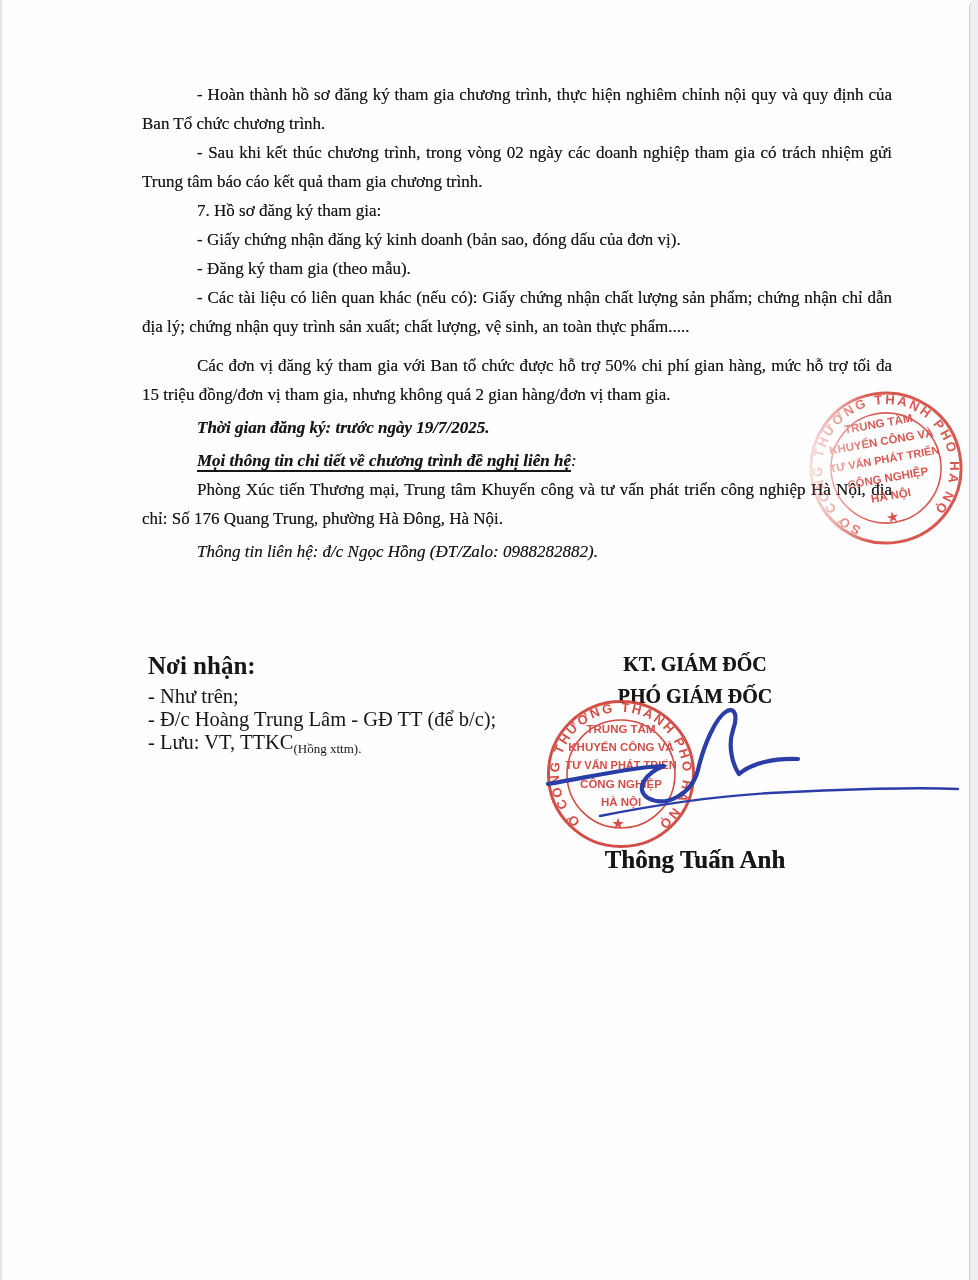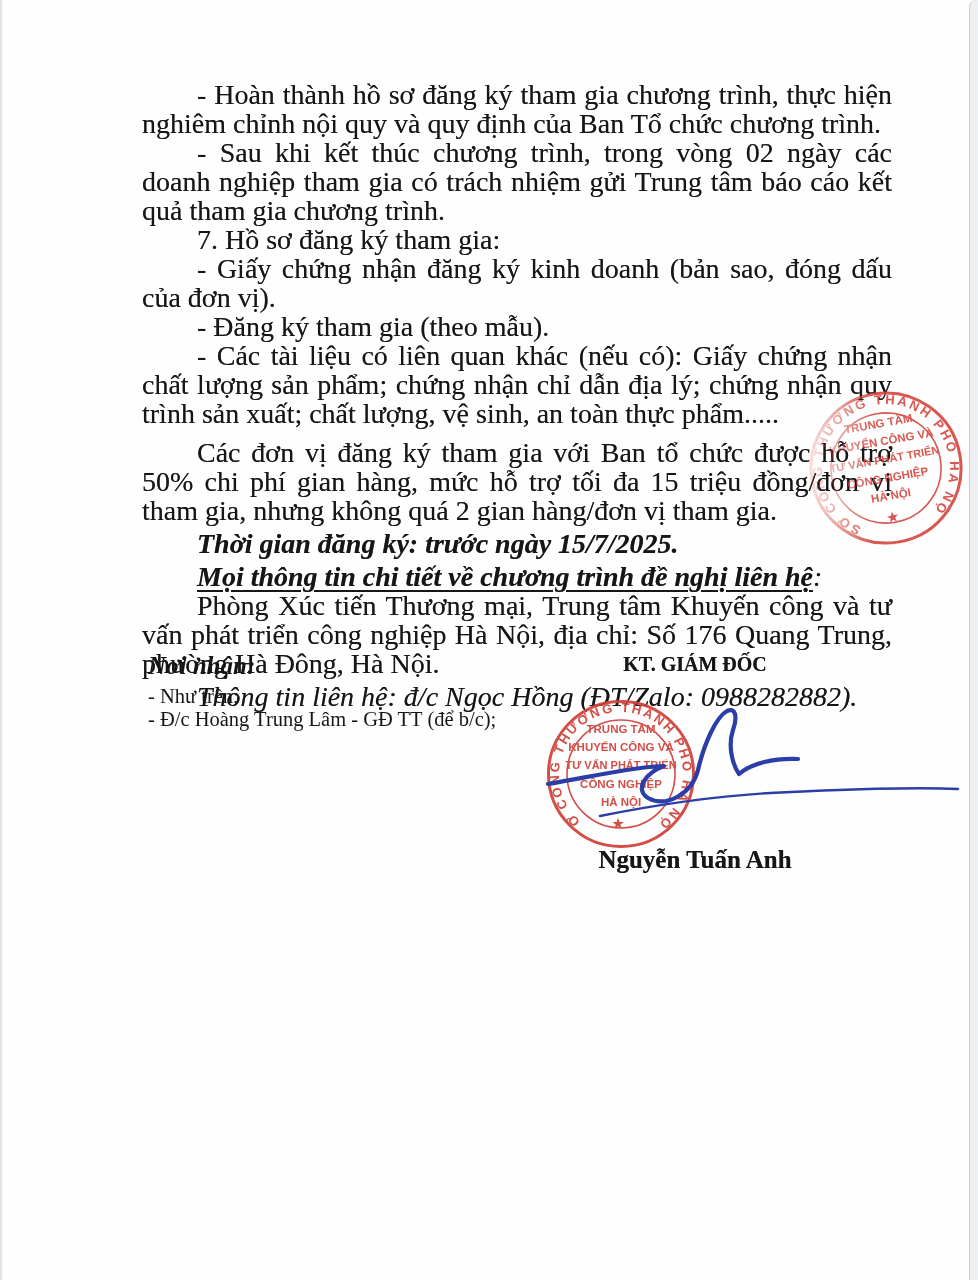--- a/index.html
+++ b/index.html
@@ -20,41 +20,41 @@
   .edge-right {
     position: absolute; right: 0; top: 0; bottom: 0; width: 8px;
     background: #edeff2;
     border-left: 1px solid #c7ccd3;
     border-top-left-radius: 7px;
   }
   
   .body-text {
     position: absolute;
     left: 142px; top: 80px; width: 750px;
-    font-size: 28px; line-height: 29px;
+    font-size: 17px; line-height: 29px;
     text-align: justify;
     text-shadow: 0 0 0.5px rgba(20,20,20,0.6);
   }
   .body-text p { margin: 0; text-indent: 55px; }
   .body-text p.gap-lg { margin-top: 10px; }
   .body-text p.gap-sm { margin-top: 4px; }
   .bold-italic { font-weight: bold; font-style: italic; }
   .italic { font-style: italic; }
   .u {
     text-decoration: underline;
     text-underline-offset: 4px;
     text-decoration-thickness: 2px;
     font-weight: bold;
   }
   
   .recipients {
     position: absolute; left: 148px; top: 652px; width: 400px;
   }
   .recipients-title {
-    font-weight: bold; font-style: italic; font-size: 25px; margin: 0;
+    font-weight: bold; font-size: 25px; margin: 0;
   }
   .recipients-list { margin-top: 5px; font-size: 20.5px; line-height: 23px; }
   .recipients-list div { white-space: nowrap; }
   .sub-note { font-size: 13px; position: relative; top: 4px; }
   
   .signer-titles {
     position: absolute; left: 520px; top: 648px; width: 350px;
     text-align: center; font-weight: bold; font-size: 20px; line-height: 32px;
     text-shadow: 0 0 0.5px rgba(20,20,20,0.7);
   }
@@ -78,38 +78,40 @@
   <div class="edge-right"></div>
 
   <div class="body-text">
     <p>- Hoàn thành hồ sơ đăng ký tham gia chương trình, thực hiện nghiêm chỉnh nội quy và quy định của Ban Tổ chức chương trình.</p>
     <p>- Sau khi kết thúc chương trình, trong vòng 02 ngày các doanh nghiệp tham gia có trách nhiệm gửi Trung tâm báo cáo kết quả tham gia chương trình.</p>
     <p>7. Hồ sơ đăng ký tham gia:</p>
     <p>- Giấy chứng nhận đăng ký kinh doanh (bản sao, đóng dấu của đơn vị).</p>
     <p>- Đăng ký tham gia (theo mẫu).</p>
     <p>- Các tài liệu có liên quan khác (nếu có): Giấy chứng nhận chất lượng sản phẩm; chứng nhận chỉ dẫn địa lý; chứng nhận quy trình sản xuất; chất lượng, vệ sinh, an toàn thực phẩm.....</p>
     <p class="gap-lg">Các đơn vị đăng ký tham gia với Ban tổ chức được hỗ trợ 50% chi phí gian hàng, mức hỗ trợ tối đa 15 triệu đồng/đơn vị tham gia, nhưng không quá 2 gian hàng/đơn vị tham gia.</p>
-    <p class="gap-sm bold-italic">Thời gian đăng ký: trước ngày 15/7/2025.</p>
+    <p class="gap-sm bold-italic">Thời gian đăng ký: trước ngày 19/7/2025.</p>
     <p class="gap-sm italic"><span class="u">Mọi thông tin chi tiết về chương trình đề nghị liên hệ</span><span>:</span></p>
     <p>Phòng Xúc tiến Thương mại, Trung tâm Khuyến công và tư vấn phát triển công nghiệp Hà Nội, địa chỉ: Số 176 Quang Trung, phường Hà Đông, Hà Nội.</p>
     <p class="gap-sm italic">Thông tin liên hệ: đ/c Ngọc Hồng (ĐT/Zalo: 0988282882).</p>
   </div>
 
   <div class="recipients">
     <p class="recipients-title">Nơi nhận:</p>
     <div class="recipients-list">
       <div>- Như trên;</div>
       <div>- Đ/c Hoàng Trung Lâm - GĐ TT (để b/c);</div>
+      <div><span>- Lưu: VT, TTKC</span><span class="sub-note">(Hồng xttm).</span></div>
     </div>
   </div>
 
   <div class="signer-titles">
     <div>KT. GIÁM ĐỐC</div>
+    <div>PHÓ GIÁM ĐỐC</div>
   </div>
-  <div class="signer-name">Nguyễn Tuấn Anh</div>
+  <div class="signer-name">Thông Tuấn Anh</div>
 
   <svg class="overlay-svg" viewBox="0 0 978 1280" xmlns="http://www.w3.org/2000/svg">
     <defs>
       <linearGradient id="fadeGrad" gradientUnits="userSpaceOnUse" x1="796" y1="0" x2="872" y2="0">
         <stop offset="0" stop-color="#000"></stop>
         <stop offset="1" stop-color="#fff"></stop>
       </linearGradient>
       <mask id="fadeLeftMask">
         <rect x="780" y="360" width="210" height="230" fill="url(#fadeGrad)"></rect>
       </mask>

